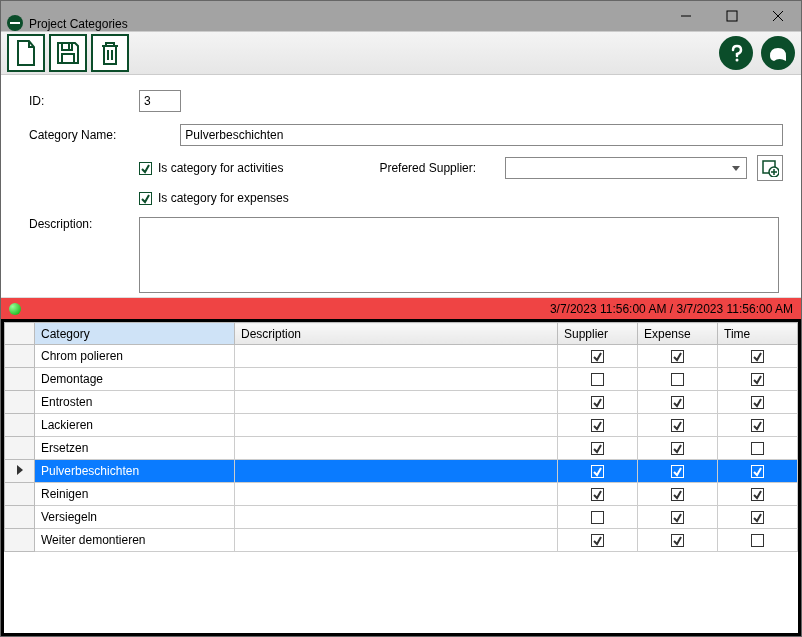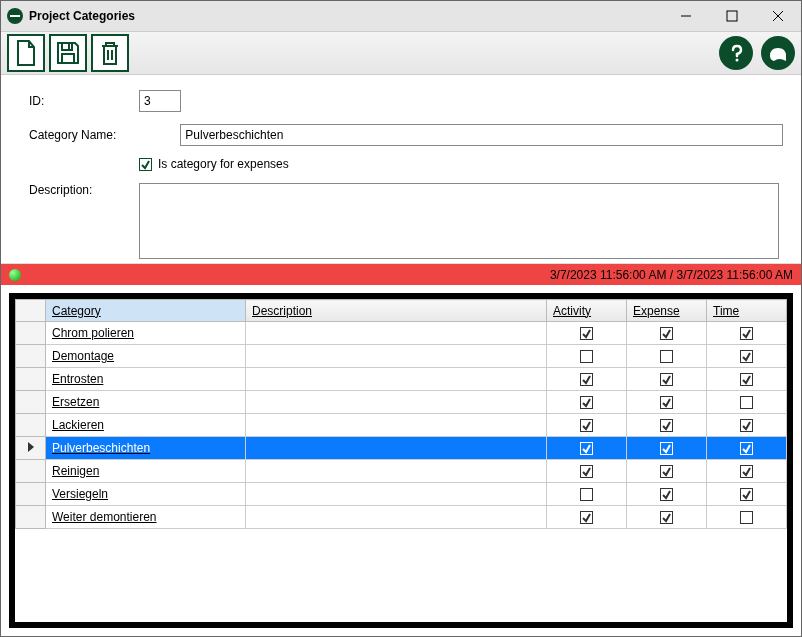--- a/index.html
+++ b/index.html
@@ -1,18 +1,18 @@
 <!DOCTYPE html>
 <html><head>
 <meta charset="utf-8">
 <style>
   * { box-sizing: border-box; }
   html, body { margin:0; padding:0; font-family: "Segoe UI", Tahoma, sans-serif; font-size:12px; color:#000; background:#fff; }
   .window { width:802px; height:637px; border:1px solid #666; display:flex; flex-direction:column; background:#fff; position:relative; }
-  .titlebar { height:30px; display:flex; align-items:center; padding:0 0 0 6px; background:#e5e5e5;font-weight:bold; }
+  .titlebar { height:30px; display:flex; align-items:flex-end; padding:0 0 0 6px; background:#a3a3a3; }
   .titlebar .appicon { width:16px; height:16px; border-radius:50%; background:#0b4d2a; margin-right:6px; position:relative; }
   .titlebar .appicon::after { content:""; position:absolute; left:3px; right:3px; top:7px; height:2px; background:#fff; }
   .titlebar .title { flex:1; font-size:12px; }
   .win-btns { display:flex; }
   .win-btn { width:46px; height:30px; display:flex; align-items:center; justify-content:center; }
   .win-btn svg { stroke:#000; fill:none; }
   .toolbar { height:44px; background:linear-gradient(#f4f4f4,#e6e6e6); border-top:1px solid #ccc; border-bottom:1px solid #ccc; display:flex; align-items:center; padding:0 6px; gap:4px; }
   .tool-btn { width:38px; height:38px; border:2px solid #0b4d2a; background:#fff; display:flex; align-items:center; justify-content:center; }
   .tool-btn svg { stroke:#0b4d2a; fill:none; stroke-width:2; }
   .tool-spacer { flex:1; }
@@ -29,21 +29,21 @@
   .chkbox.checked svg { display:block; }
   .chkbox svg { display:none; stroke:#0b4d2a; stroke-width:2; fill:none; }
   .supplier-lbl { width:120px; margin-left:90px; }
   .supp-select { flex:1; height:22px; border:1px solid #888; background:#fff; position:relative; max-width:258px; }
   .supp-select::after { content:""; position:absolute; right:6px; top:8px; border-left:4px solid transparent; border-right:4px solid transparent; border-top:5px solid #555; }
   .supp-add { width:26px; height:26px; border:1px solid #888; margin-left:4px; display:flex; align-items:center; justify-content:center; }
   .desc-area { width:640px; height:76px; border:1px solid #888; resize:none; font-family:inherit; font-size:12px; padding:2px 4px; }
   .statusbar { height:22px; display:flex; align-items:center; padding:0 8px; background:#ef4444; font-size:12px; border-top:1px solid #ddd; }
   .led { width:12px; height:12px; border-radius:50%; background:radial-gradient(circle at 30% 30%, #9f9, #0a0); margin-right:6px; }
   .status-text { flex:1; text-align:right; }
-  .grid-wrap { margin:8px; border:6px solid #000000; flex:1; overflow:hidden; background:#fff;text-decoration:underline; }
+  .grid-wrap { margin:0; border:3px solid #000000; flex:1; overflow:hidden; background:#fff; }
   table.grid { width:100%; border-collapse:collapse; font-size:12px; }
   table.grid th { background:linear-gradient(#f8f8f8,#e8e8e8); border:1px solid #bbb; height:22px; text-align:left; padding:0 6px; font-weight:normal; }
   table.grid td { border:1px solid #ccc; height:22px; padding:4px 6px; }
   table.grid td.rowhdr { width:30px; background:#f4f4f4; border:1px solid #bbb; text-align:center; }
   table.grid th.rowhdr { width:30px; background:#f4f4f4; }
   tr.selected td { background:#0a7bff; color:#fff; }
   tr.selected td .cell-chk { border-color:#fff; }
   tr.selected td .cell-chk svg { stroke:#fff; }
   .cell-chk-wrap { display:flex; justify-content:center; }
   .cell-chk { width:13px; height:13px; border:1px solid #333; display:flex; align-items:center; justify-content:center; }
@@ -120,20 +120,38 @@
   <div class="form">
     <div class="row">
       <div class="lbl">ID:</div>
       <input class="txt id-field" value="3" style="">
     </div>
     <div class="row" style="margin-top:6px;gap:43px;">
       <div class="lbl">Category Name:</div>
       <input class="txt name-field" value="Pulverbeschichten" style="">
     </div>
 
+    <div class="chk-row" style="margin-top:4px; display:flex; align-items:center;">
+      <span class="chkbox checked">
+          <svg width="11" height="11">
+            <polyline points="2,6 5,9 9,2"></polyline>
+          </svg>
+        </span>
+      <label>Is category for activities</label>
+      <div class="supplier-lbl">Prefered Supplier:</div>
+      <div class="supp-select"></div>
+      <div class="supp-add">
+        <svg width="18" height="18">
+            <rect x="2" y="2" width="12" height="12" stroke="#0b4d2a" fill="none" stroke-width="1.5"></rect>
+            <circle cx="13" cy="13" r="5" fill="#fff" stroke="#0b4d2a" stroke-width="1.5"></circle>
+            <line x1="13" y1="10" x2="13" y2="16" stroke="#0b4d2a" stroke-width="1.5"></line>
+            <line x1="10" y1="13" x2="16" y2="13" stroke="#0b4d2a" stroke-width="1.5"></line>
+          </svg>
+      </div>
+    </div>
 
     <div class="chk-row">
       <span class="chkbox checked">
           <svg width="11" height="11">
             <polyline points="2,6 5,9 9,2"></polyline>
           </svg>
         </span>
       <label>Is category for expenses</label>
     </div>
 
@@ -148,21 +166,21 @@
     <div class="status-text">3/7/2023 11:56:00 AM / 3/7/2023 11:56:00 AM</div>
   </div>
 
   <div class="grid-wrap">
     <table class="grid">
       <thead>
         <tr>
           <th class="rowhdr"></th>
           <th class="col-cat hdr-sel">Category</th>
           <th class="col-desc">Description</th>
-          <th class="col-flag">Activity</th>
+          <th class="col-flag">Supplier</th>
           <th class="col-flag">Expense</th>
           <th class="col-flag">Time</th>
         </tr>
       </thead>
       <tbody id="grid-body">
           <tr>
             <td class="rowhdr"></td>
             <td class="col-cat">Chrom polieren</td>
             <td class="col-desc"></td>
             <td class="col-flag">
@@ -244,20 +262,52 @@
                 <span class="cell-chk checked">
                   <svg width="11" height="11">
                     <polyline points="2,6 5,9 9,2"></polyline>
                   </svg>
                 </span>
               </div>
             </td>
           </tr>
           <tr>
             <td class="rowhdr"></td>
+            <td class="col-cat">Lackieren</td>
+            <td class="col-desc"></td>
+            <td class="col-flag">
+              <div class="cell-chk-wrap">
+                <span class="cell-chk checked">
+                  <svg width="11" height="11">
+                    <polyline points="2,6 5,9 9,2"></polyline>
+                  </svg>
+                </span>
+              </div>
+            </td>
+            <td class="col-flag">
+              <div class="cell-chk-wrap">
+                <span class="cell-chk checked">
+                  <svg width="11" height="11">
+                    <polyline points="2,6 5,9 9,2"></polyline>
+                  </svg>
+                </span>
+              </div>
+            </td>
+            <td class="col-flag">
+              <div class="cell-chk-wrap">
+                <span class="cell-chk checked">
+                  <svg width="11" height="11">
+                    <polyline points="2,6 5,9 9,2"></polyline>
+                  </svg>
+                </span>
+              </div>
+            </td>
+          </tr>
+          <tr>
+            <td class="rowhdr"></td>
             <td class="col-cat">Ersetzen</td>
             <td class="col-desc"></td>
             <td class="col-flag">
               <div class="cell-chk-wrap">
                 <span class="cell-chk checked">
                   <svg width="11" height="11">
                     <polyline points="2,6 5,9 9,2"></polyline>
                   </svg>
                 </span>
               </div>
@@ -267,52 +317,20 @@
                 <span class="cell-chk checked">
                   <svg width="11" height="11">
                     <polyline points="2,6 5,9 9,2"></polyline>
                   </svg>
                 </span>
               </div>
             </td>
             <td class="col-flag">
               <div class="cell-chk-wrap">
                 <span class="cell-chk"></span>
-              </div>
-            </td>
-          </tr>
-          <tr>
-            <td class="rowhdr"></td>
-            <td class="col-cat">Lackieren</td>
-            <td class="col-desc"></td>
-            <td class="col-flag">
-              <div class="cell-chk-wrap">
-                <span class="cell-chk checked">
-                  <svg width="11" height="11">
-                    <polyline points="2,6 5,9 9,2"></polyline>
-                  </svg>
-                </span>
-              </div>
-            </td>
-            <td class="col-flag">
-              <div class="cell-chk-wrap">
-                <span class="cell-chk checked">
-                  <svg width="11" height="11">
-                    <polyline points="2,6 5,9 9,2"></polyline>
-                  </svg>
-                </span>
-              </div>
-            </td>
-            <td class="col-flag">
-              <div class="cell-chk-wrap">
-                <span class="cell-chk checked">
-                  <svg width="11" height="11">
-                    <polyline points="2,6 5,9 9,2"></polyline>
-                  </svg>
-                </span>
               </div>
             </td>
           </tr>
           <tr class="selected">
             <td class="rowhdr"><span class="arrow-ind"></span></td>
             <td class="col-cat">Pulverbeschichten</td>
             <td class="col-desc"></td>
             <td class="col-flag">
               <div class="cell-chk-wrap">
                 <span class="cell-chk checked">

